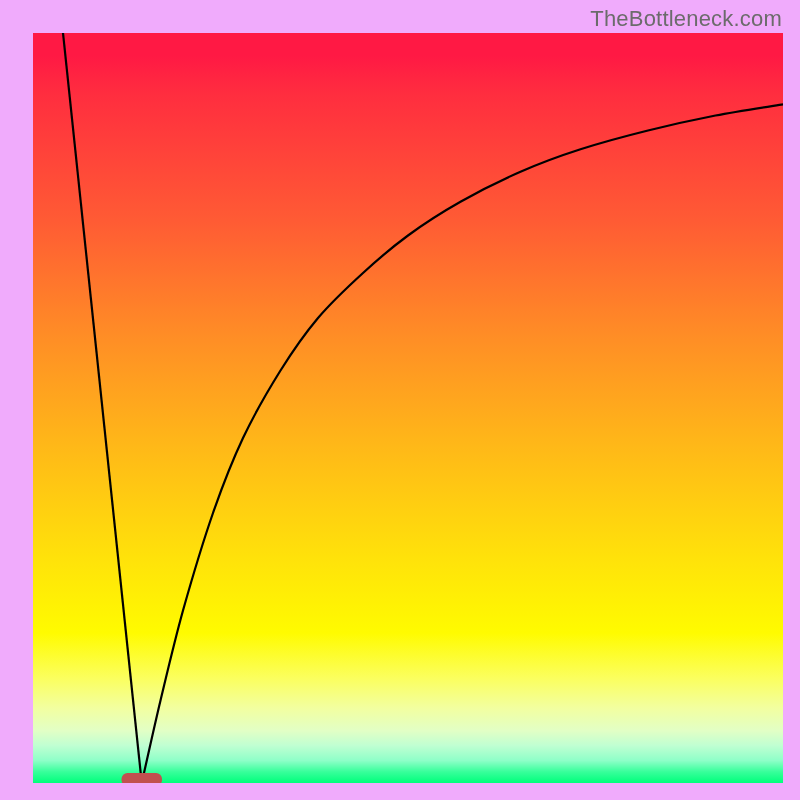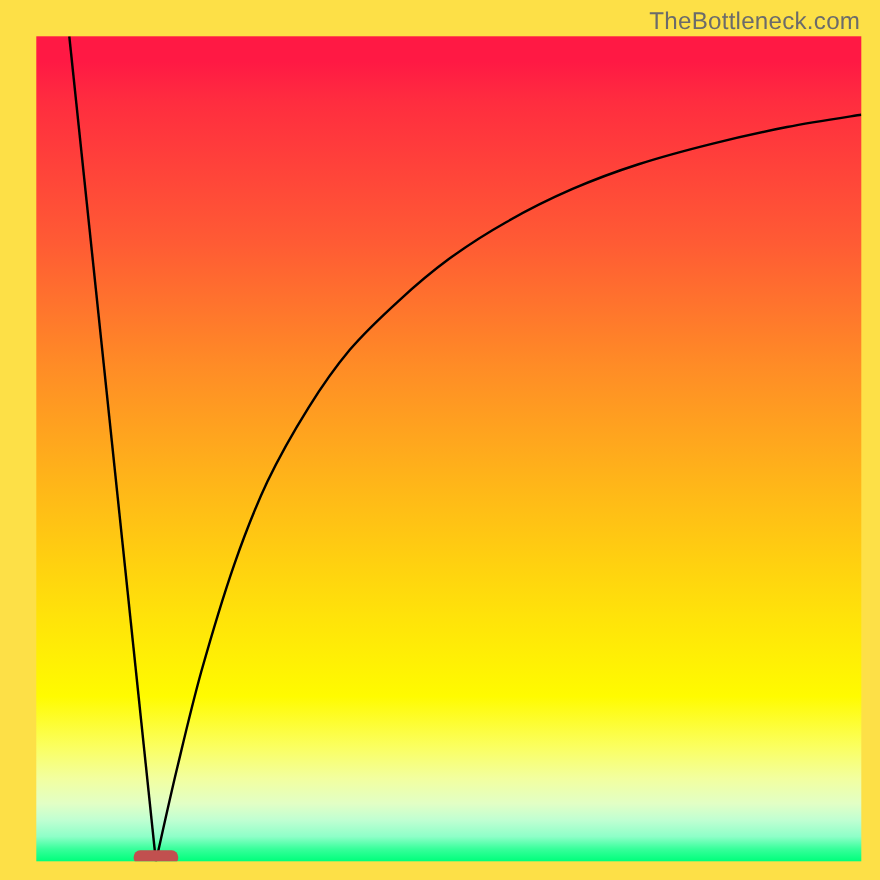--- a/index.html
+++ b/index.html
@@ -8,21 +8,21 @@
     width: 800px;
     height: 800px;
     overflow: hidden;
     background: #000;
     font-family: Arial, Helvetica, sans-serif;
   }
   .frame {
     position: relative;
     width: 800px;
     height: 800px;
-    background: #fde047;
+    background: #f0abfc;
   }
   .plot-area {
     position: absolute;
     left: 33px;
     top: 33px;
     width: 750px;
     height: 750px;
     
     background: linear-gradient(
       to bottom,

